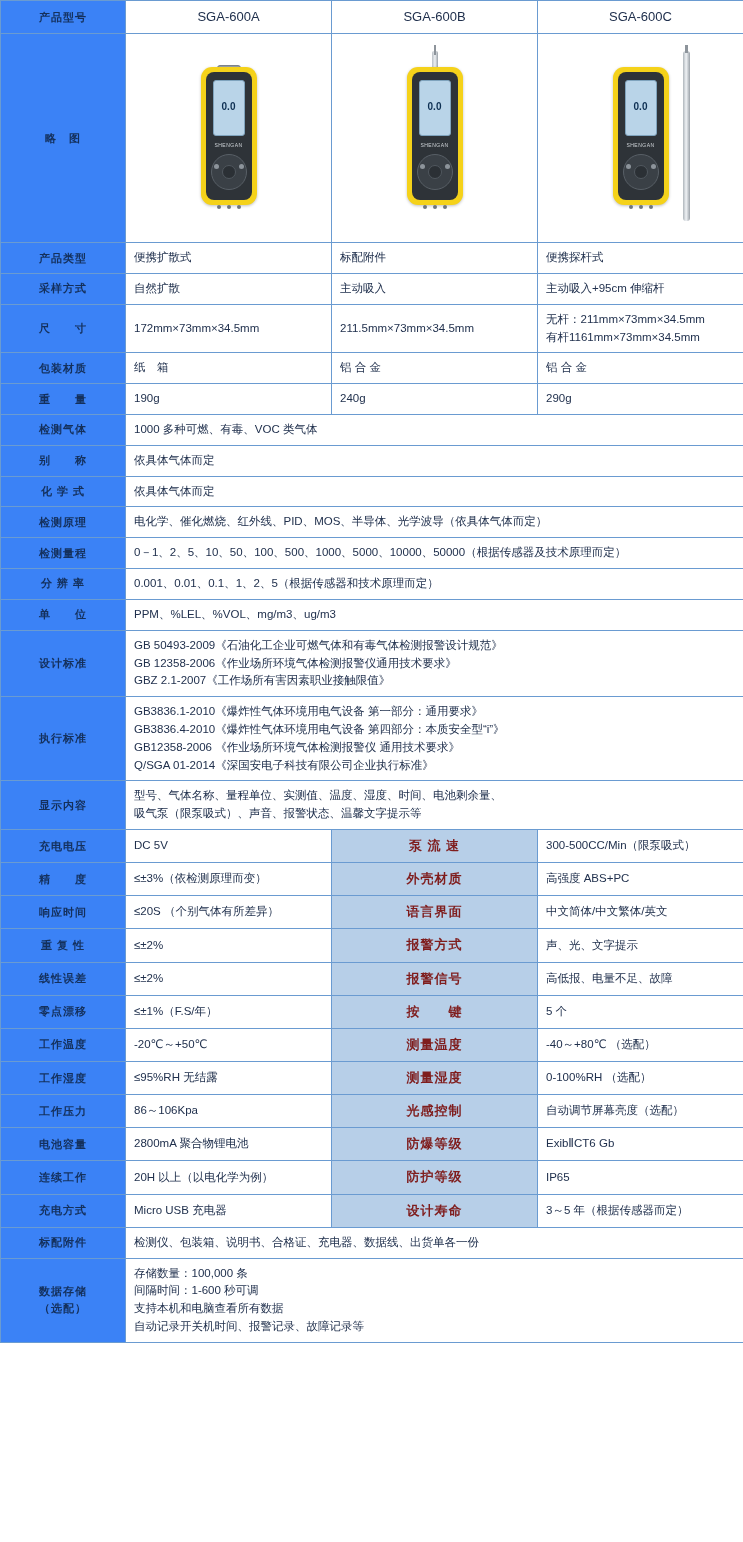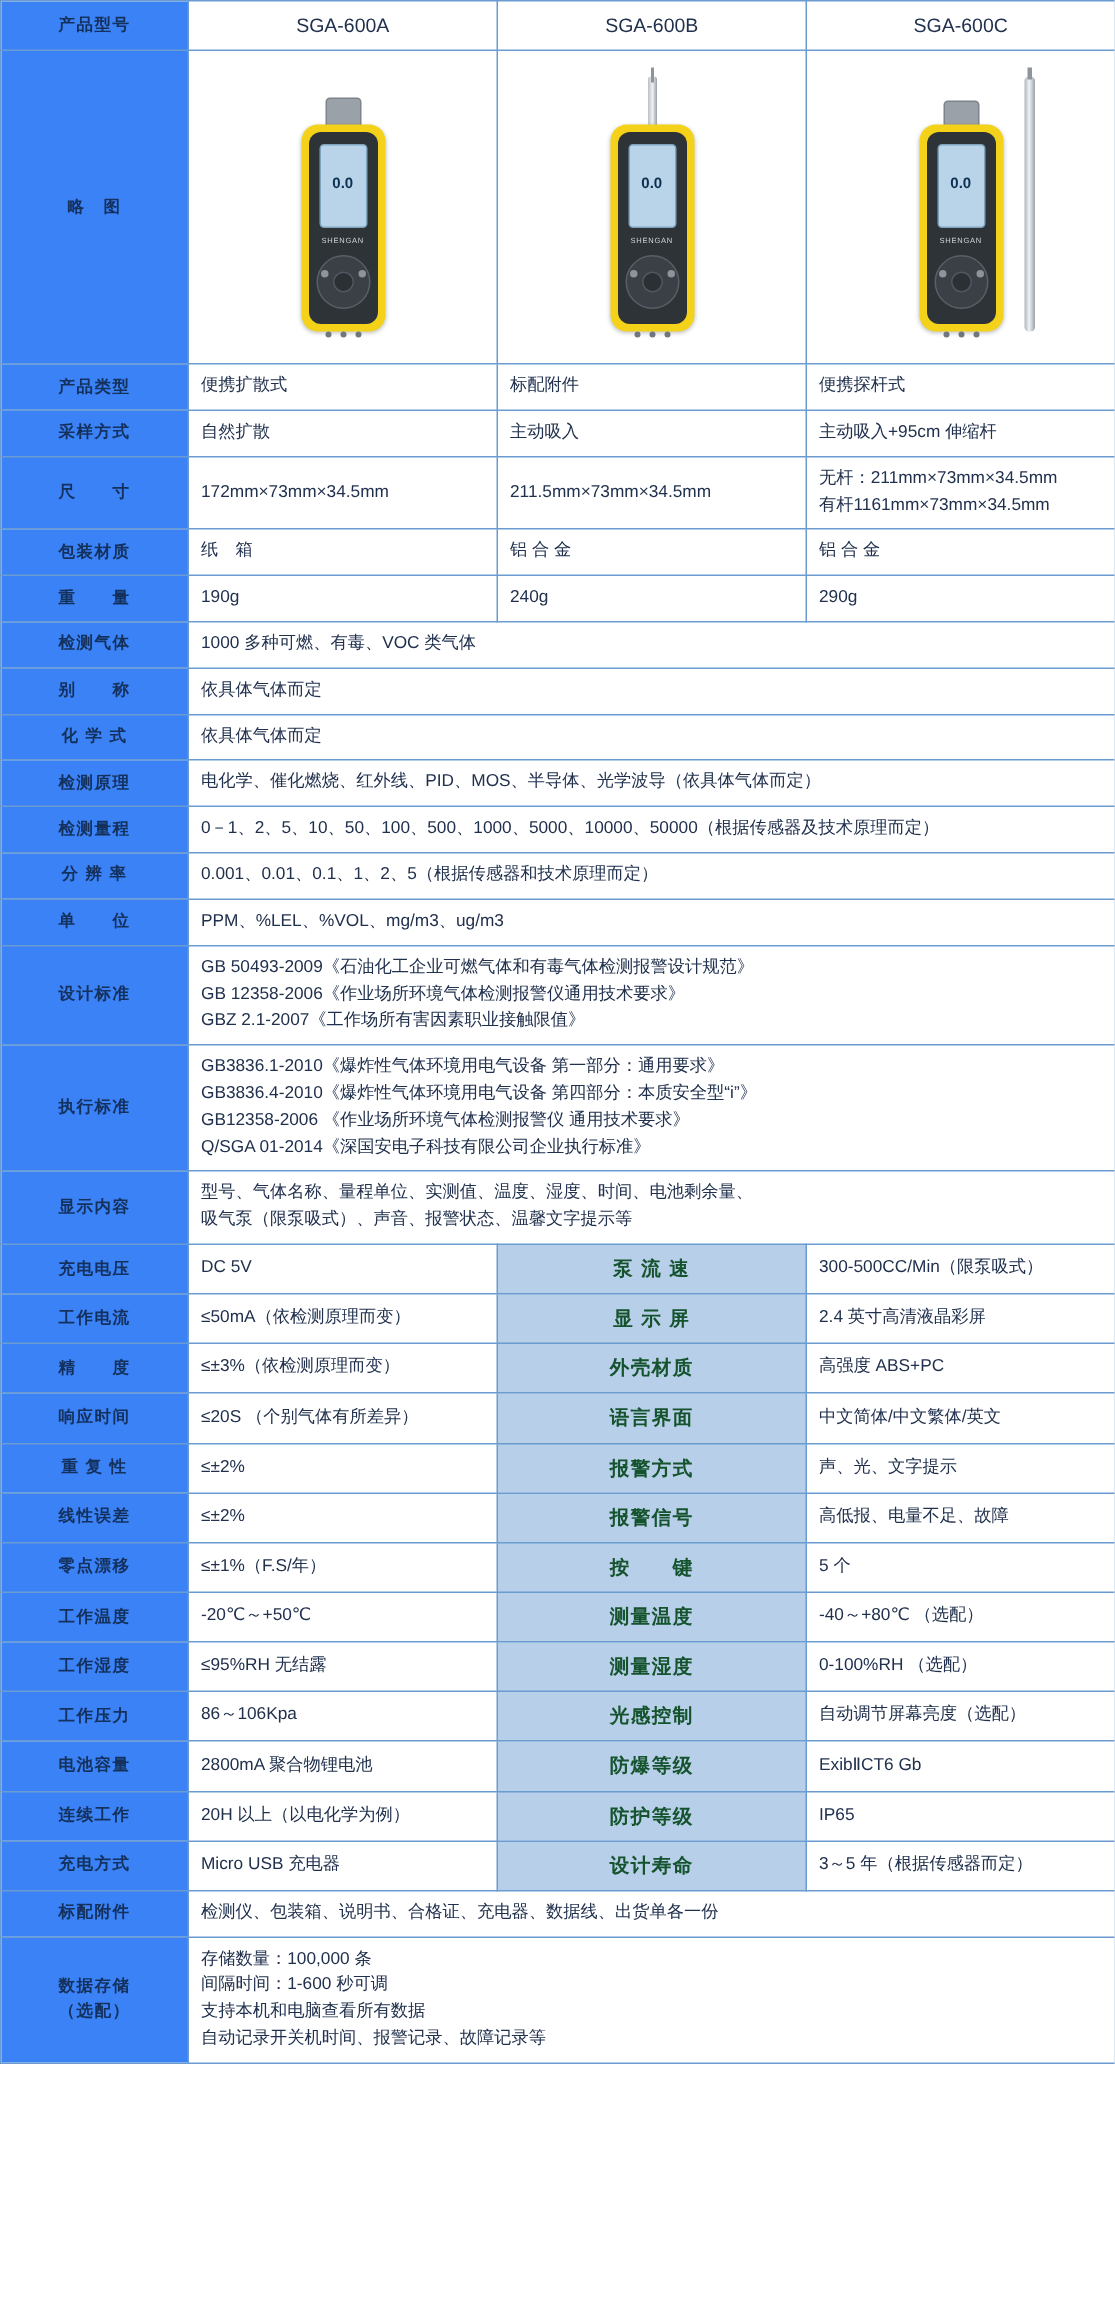--- a/index.html
+++ b/index.html
@@ -27,21 +27,21 @@
     font-weight:bold;
     color:#14305c;
     font-size:11px;
     letter-spacing:1px;
     width:125px;
   }
   .label-mid{
     background:#b7cfe8;
     text-align:center;
     font-weight:bold;
-    color:#14532d;
+    color:#7f1d1d;
     font-size:13px;
     letter-spacing:1px;
   }
   .val{
     background:#ffffff;
     text-align:left;
     font-size:11.5px;
     color:#20304d;
   }
   .val-c{
@@ -68,21 +68,21 @@
   .device{
     display:inline-block;
     position:relative;
     height:180px;
     width:110px;
   }
   .dev-body{
     position:absolute;
     left:50%;
     transform:translateX(-50%);
-    bottom:4px;
+    bottom:20px;
     width:56px;
     height:138px;
     background:#f5d21a;
     border-radius:11px;
     box-shadow:0 1px 3px rgba(0,0,0,.25);
   }
   .dev-inner{
     position:absolute;
     left:5px;top:5px;right:5px;bottom:5px;
     background:#2e3338;
@@ -329,26 +329,20 @@
         <td class="val multi" colspan="3">型号、气体名称、量程单位、实测值、温度、湿度、时间、电池剩余量、
 吸气泵（限泵吸式）、声音、报警状态、温馨文字提示等</td>
       </tr>
       <tr>
         <td class="label">充电电压</td>
         <td class="val">DC 5V</td>
         <td class="label-mid">泵 流 速</td>
         <td class="val">300-500CC/Min（限泵吸式）</td>
       </tr>
       <tr>
-        <td class="label">工作电流</td>
-        <td class="val">≤50mA（依检测原理而变）</td>
-        <td class="label-mid">显 示 屏</td>
-        <td class="val">2.4 英寸高清液晶彩屏</td>
-      </tr>
-      <tr>
         <td class="label">精　　度</td>
         <td class="val">≤±3%（依检测原理而变）</td>
         <td class="label-mid">外壳材质</td>
         <td class="val">高强度 ABS+PC</td>
       </tr>
       <tr>
         <td class="label">响应时间</td>
         <td class="val">≤20S （个别气体有所差异）</td>
         <td class="label-mid">语言界面</td>
         <td class="val">中文简体/中文繁体/英文</td>

